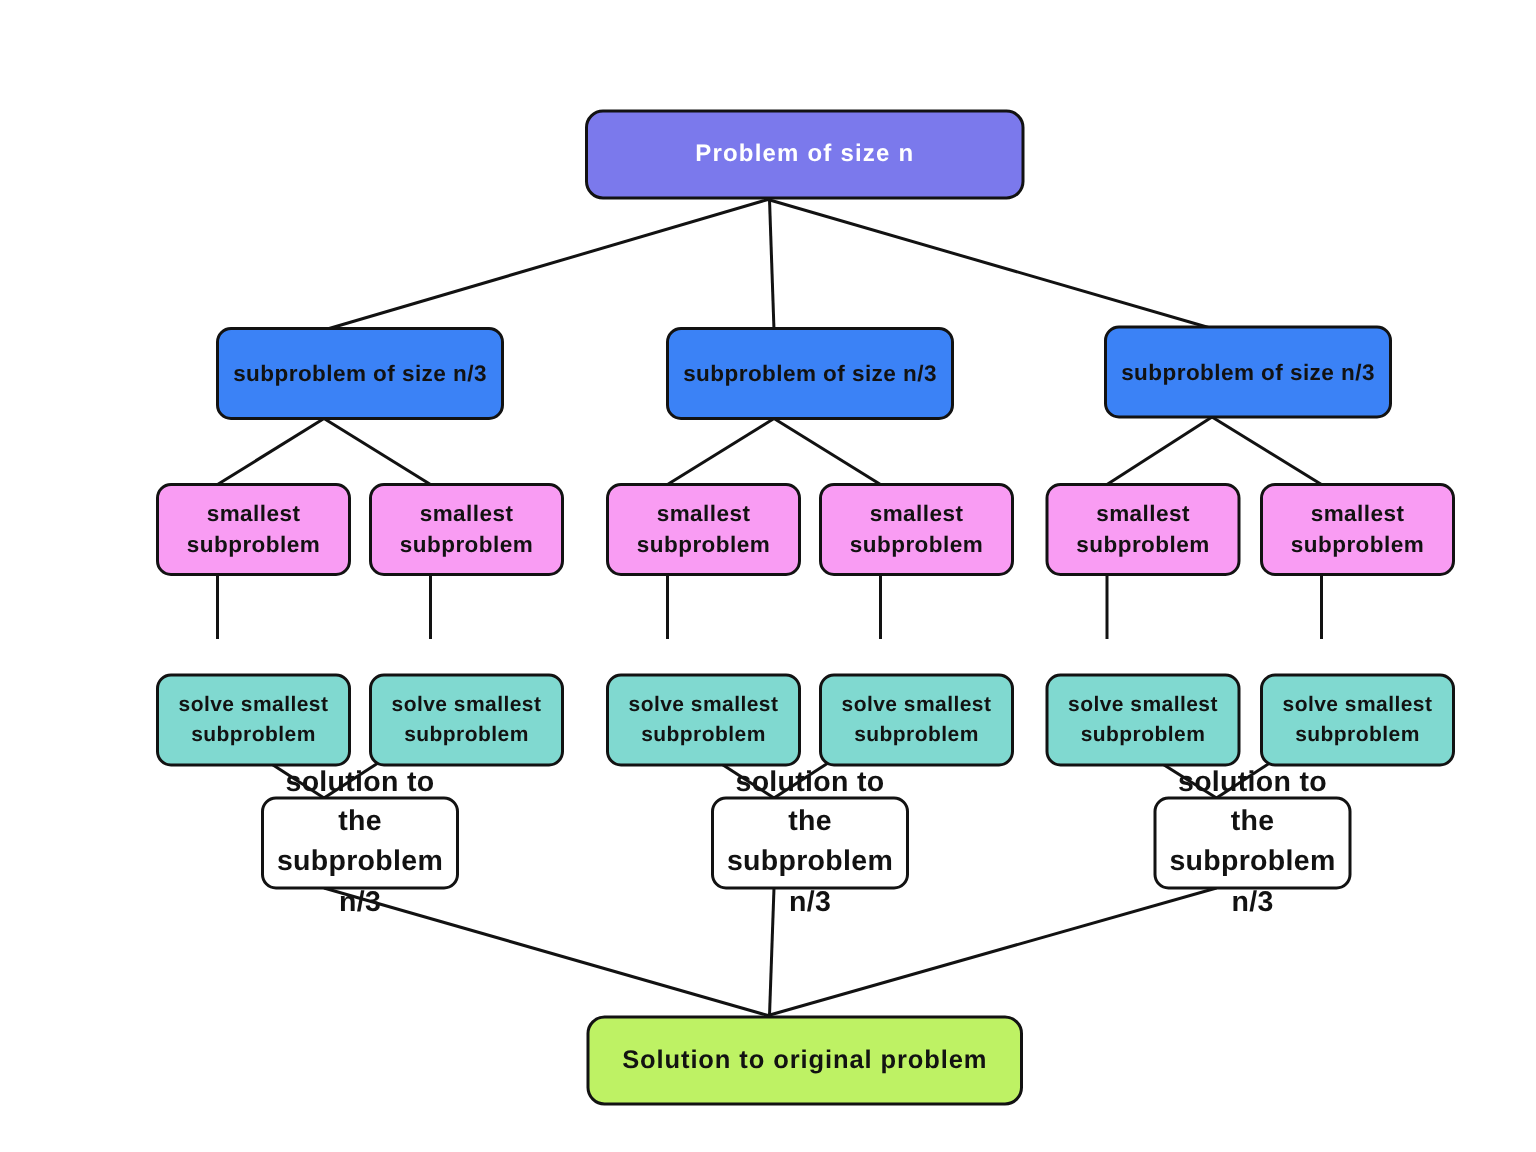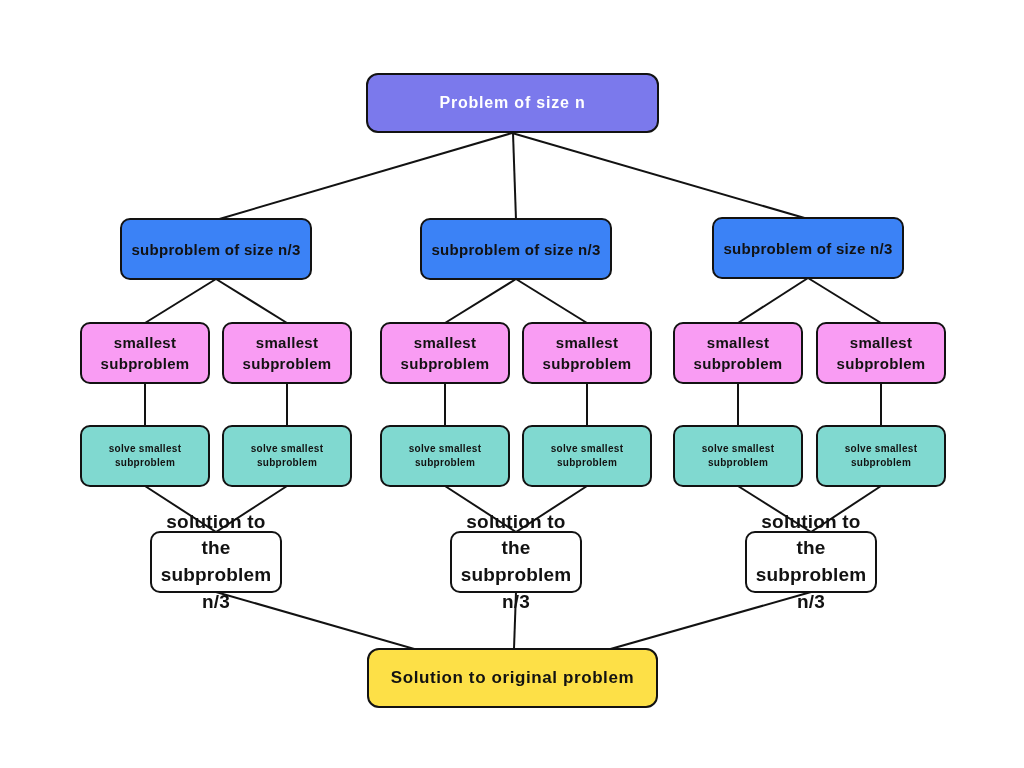--- a/index.html
+++ b/index.html
@@ -25,37 +25,38 @@
     align-items: center;
     justify-content: center;
     text-align: center;
     border: 2.5px solid #121212;
     border-radius: 10px;
     font-weight: 700;
     color: #121212;
     line-height: 1.4;
     letter-spacing: 0.3px;
     padding: 2px 6px;
+    margin-left: 24px;
   }
   .node-root {
     left: 366px; top: 73px; width: 293px; height: 60px;
     background: #7b79ec; color: #ffffff;
     font-size: 16px; letter-spacing: 0.8px; border-radius: 12px;
   }
   .node-final {
-    left: 367px; top: 648px; width: 291px; height: 60px;
-    background: #fde047; color: #121212;
+    left: 367px; top: 677px; width: 291px; height: 60px;
+    background: #bef264; color: #121212;
     font-size: 17px; letter-spacing: 0.6px; border-radius: 12px;
   }
   .node-sub { background: #3b82f6; width: 192px; height: 62px; font-size: 15px; }
   .node-sub-left  { left: 120px; top: 218px; }
   .node-sub-mid   { left: 420px; top: 218px; }
   .node-sub-right { left: 712px; top: 217px; }
   .node-smallest { background: #f99cf3; width: 130px; height: 62px; top: 322px; font-size: 15px; }
-  .node-solve    { background: #80d9d0; width: 130px; height: 62px; top: 425px; font-size: 10px; }
+  .node-solve    { background: #80d9d0; width: 130px; height: 62px; top: 449px; font-size: 14px; }
   .col-1 { left: 80px; }
   .col-2 { left: 222px; }
   .col-3 { left: 380px; }
   .col-4 { left: 522px; }
   .col-5 { left: 673px; }
   .col-6 { left: 816px; }
   .node-solution {
     background: #ffffff; width: 132px; height: 62px; top: 531px;
     font-size: 19px; letter-spacing: 0.2px;
   }

